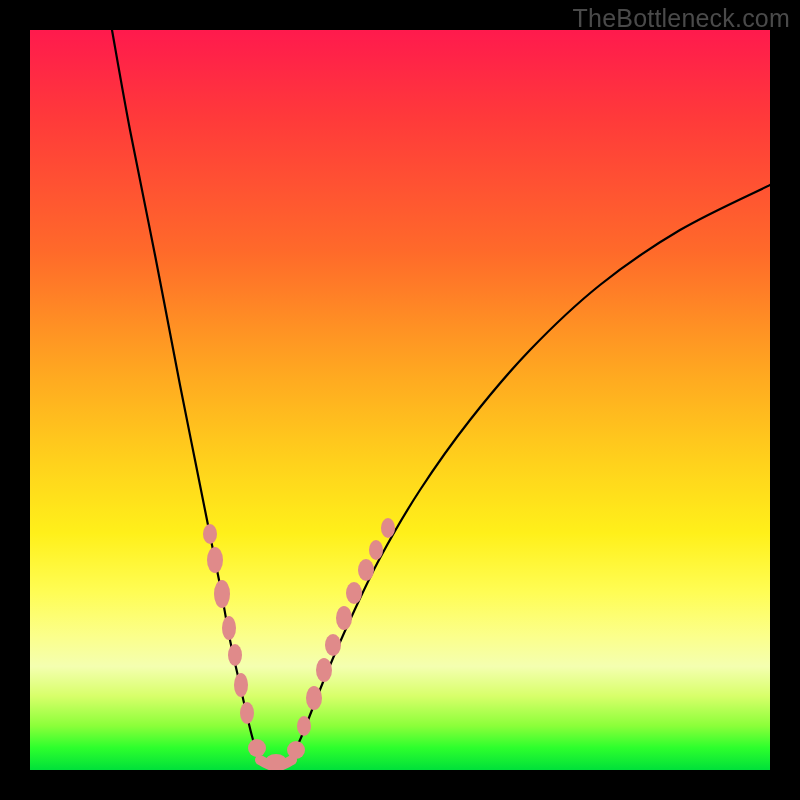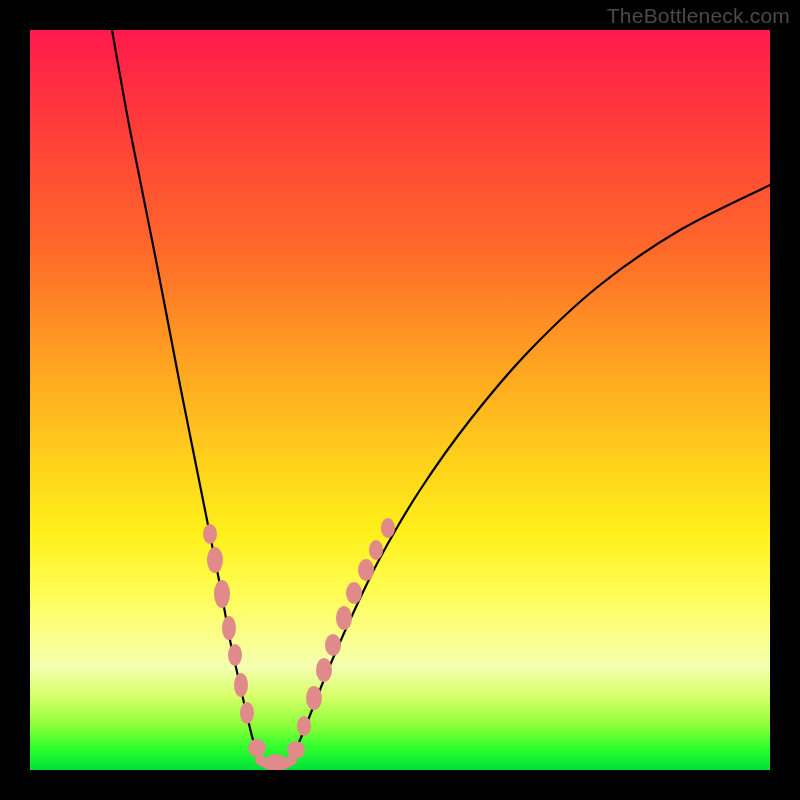--- a/index.html
+++ b/index.html
@@ -39,21 +39,21 @@
       #8cff3a 94%,
       #2dff2d 97%,
       #00e03a 100%
     );
   }
   .watermark {
     position: absolute;
     top: 4px;
     right: 10px;
     color: #4a4a4a;
-    font-size: 21px;
+    font-size: 25px;
     letter-spacing: 0.2px;
     user-select: none;
   }
   svg.curves {
     position: absolute;
     left: 0;
     top: 0;
     width: 740px;
     height: 740px;
     display: block;

